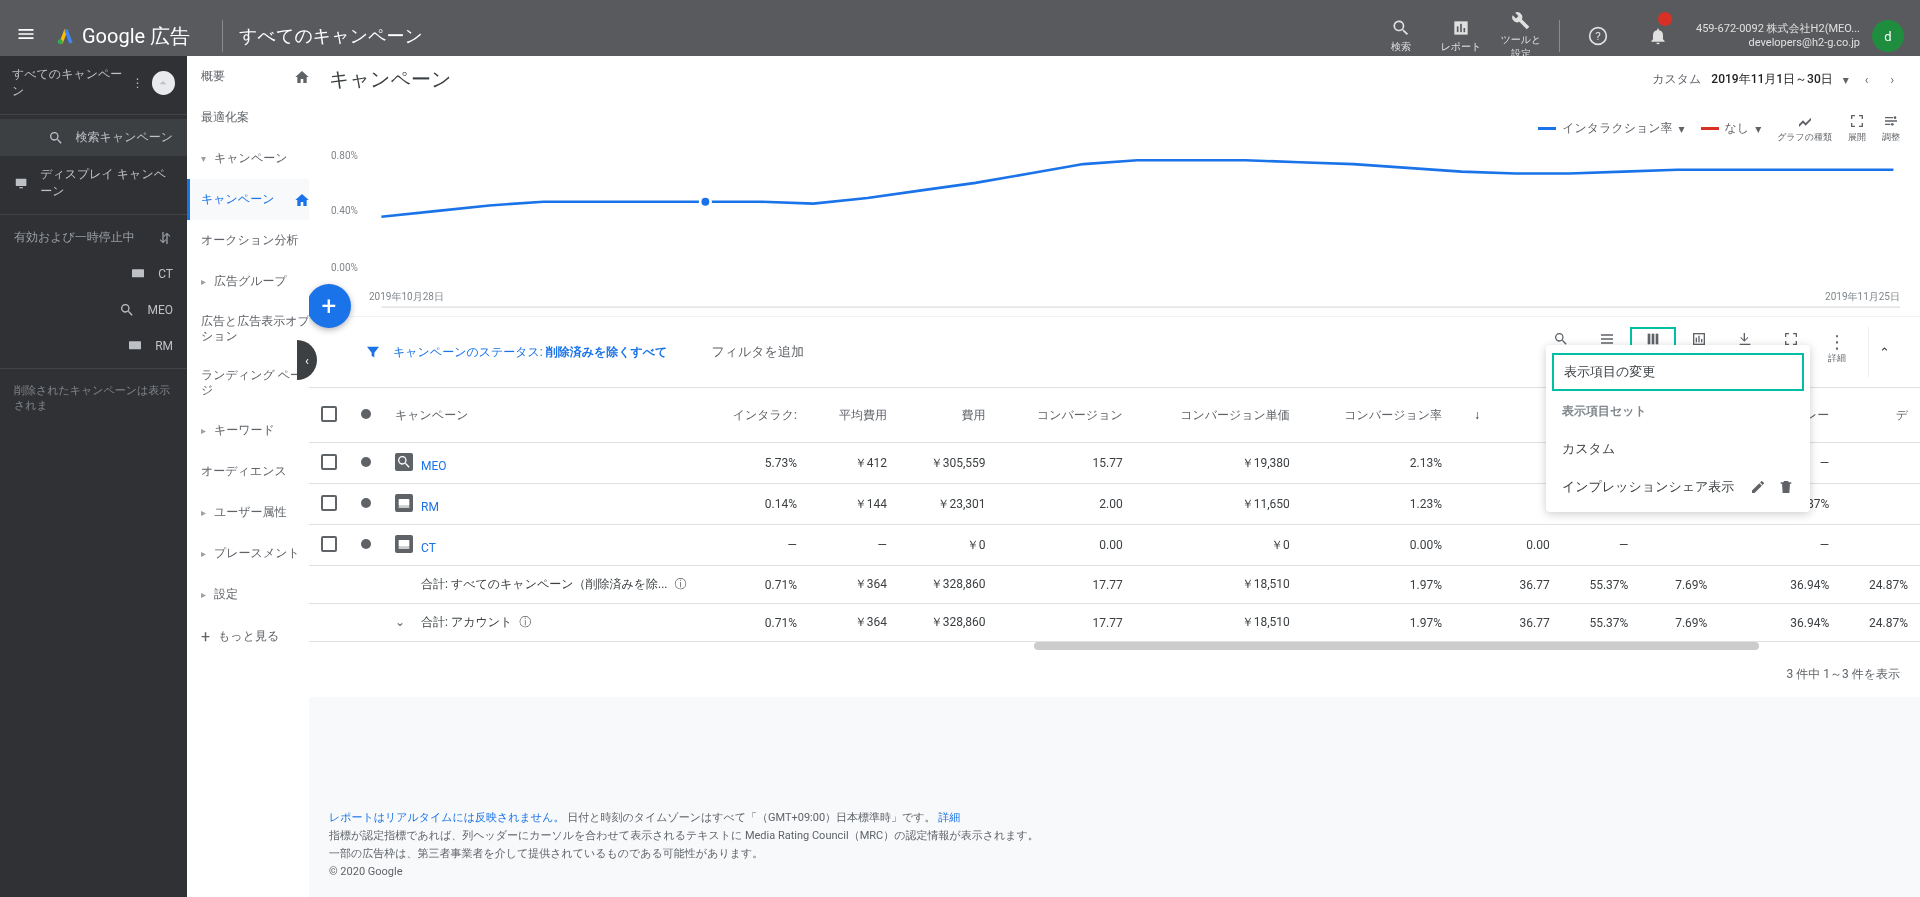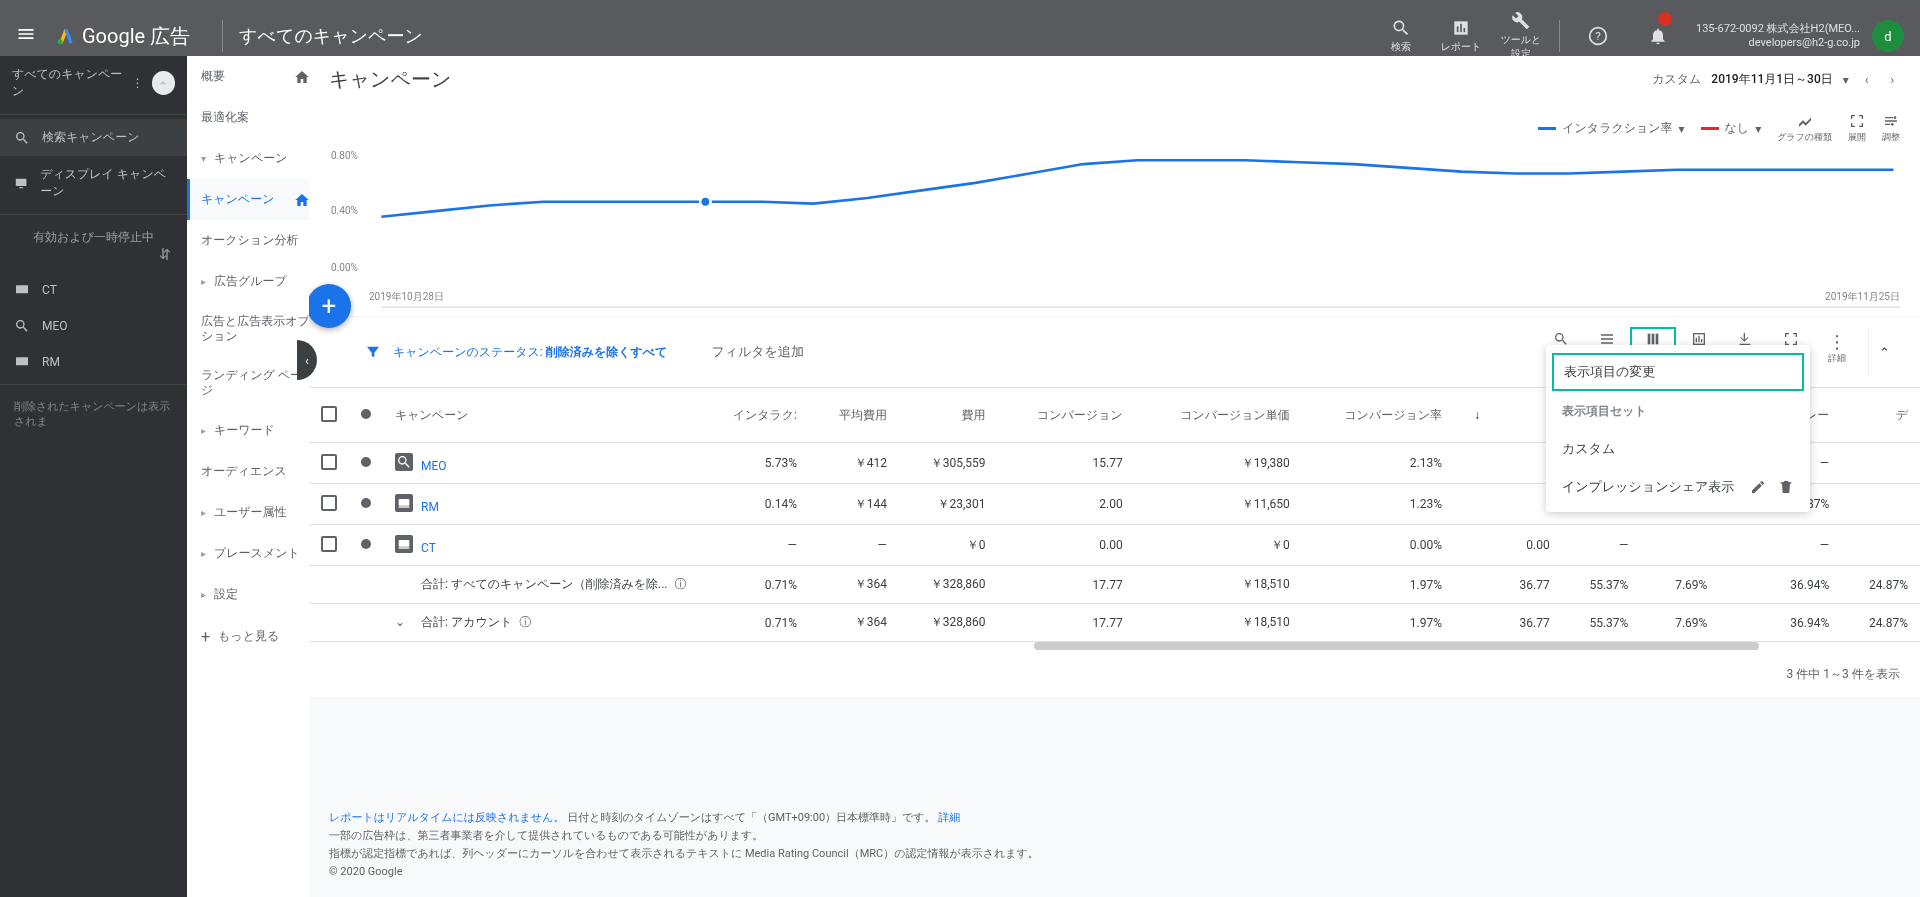--- a/index.html
+++ b/index.html
@@ -18,24 +18,24 @@
 .header .acct { text-align: right; font-size: 11px; line-height: 14px; color: #e0e0e0; margin-left: 8px; }
 .header .avatar { width: 32px; height: 32px; border-radius: 50%; background: #1e8e3e; color: #fff; display: flex; align-items: center; justify-content: center; margin-left: 12px; }
 .header .badge { position: relative; }
 .header .badge::after { content:''; position:absolute; top:4px; right:16px; width:14px; height:14px; background:#d93025; border-radius:50%; }
 
 
 .leftbar { position: absolute; top: 56px; left: 0; width: 187px; height: calc(100% - 56px); background: #303134; color: #bdc1c6; font-size: 12px; }
 .leftbar .top { display:flex; align-items:center; padding:10px 12px; }
 .leftbar .top .dots { margin-left:auto; }
 .leftbar .top .circle { width:24px; height:24px; border-radius:50%; background:#e8eaed; margin-left:8px; display:flex;align-items:center;justify-content:center; }
-.leftbar .item { display:flex; align-items:center; gap:12px; padding:10px 14px; cursor:pointer; }
+.leftbar .item { display:flex; align-items:center; gap:12px; padding:10px 14px; cursor:pointer;justify-content:flex-end; }
 .leftbar .item.active { background:#3c4043; }
 .leftbar .sep { height:1px; background:#444; margin:4px 0; }
-.leftbar .subhead { display:flex; align-items:center; padding:10px 14px; color:#9aa0a6;flex-direction:column; }
+.leftbar .subhead { display:flex; align-items:center; padding:10px 14px; color:#9aa0a6; }
 .leftbar .note { padding:10px 14px; color:#80868b; font-size:11px; }
 
 
 .navcol { position:absolute; top:56px; left:187px; width:138px; height:calc(100% - 56px); background:#fff; border-right:1px solid #f1f3f4; font-size:12px; }
 .navcol .nitem { padding:12px 14px; cursor:pointer; color:#5f6368; display:flex; align-items:center; gap:8px; }
 .navcol .nitem.sel { color:#1a73e8; background:#f8f9fa; border-left:3px solid #1a73e8; padding-left:11px; }
 .navcol .nitem .home { margin-left:auto; }
 .navcol .chev { color:#9aa0a6; font-size:10px; }
 .collapse-handle { position:absolute; top:340px; left:297px; width:20px; height:40px; background:#3c4043; border-radius:0 20px 20px 0; display:flex;align-items:center;justify-content:center; color:#fff; cursor:pointer; z-index:5; }
 .navcol .resize-indicator { position:absolute; bottom:4px; right:4px; font-size:14px; color:#5f6368; }
@@ -156,21 +156,21 @@
         <circle cx="12" cy="12" r="10" fill="none" stroke="#e0e0e0" stroke-width="2"></circle>
         <text x="12" y="17" text-anchor="middle" font-size="14" fill="#e0e0e0">?</text>
       </svg>
     </div>
   <div class="hbox badge">
       <svg class="ico" viewBox="0 0 24 24">
         <path d="M12 22a2 2 0 002-2h-4a2 2 0 002 2zm6-6V11a6 6 0 00-5-5.9V4a1 1 0 00-2 0v1.1A6 6 0 006 11v5l-2 2v1h16v-1z"></path>
       </svg>
     </div>
   <div class="acct">
-    <div>135-672-0092 株式会社H2(MEO...</div>
+    <div>459-672-0092 株式会社H2(MEO...</div>
     <div>developers@h2-g.co.jp</div>
   </div>
   <div class="avatar">d</div>
 </div>
 
 <div class="leftbar">
   <div class="top">
     <span>すべてのキャンペーン</span>
     <span class="dots">⋮</span>
     <span class="circle">
@@ -524,22 +524,22 @@
         </tbody>
     </table>
   </div>
   <div class="hscroll">
       <div class="thumb"></div>
     </div>
   <div class="pager">3 件中 1～3 件を表示</div>
 
   <div class="footer">
     <div><a>レポートはリアルタイムには反映されません。</a> <span>日付と時刻のタイムゾーンはすべて「（GMT+09:00）日本標準時」です。</span> <a>詳細</a></div>
+    <div>指標が認定指標であれば、列ヘッダーにカーソルを合わせて表示されるテキストに Media Rating Council（MRC）の認定情報が表示されます。</div>
     <div>一部の広告枠は、第三者事業者を介して提供されているものである可能性があります。</div>
-    <div>指標が認定指標であれば、列ヘッダーにカーソルを合わせて表示されるテキストに Media Rating Council（MRC）の認定情報が表示されます。</div>
     <div>© 2020 Google</div>
   </div>
 
   <div class="popup">
     <div class="pitem hl">
         <span>表示項目の変更</span>
       </div>
     <div class="pitem head">表示項目セット</div>
     <div class="pitem">
         <span>カスタム</span>

